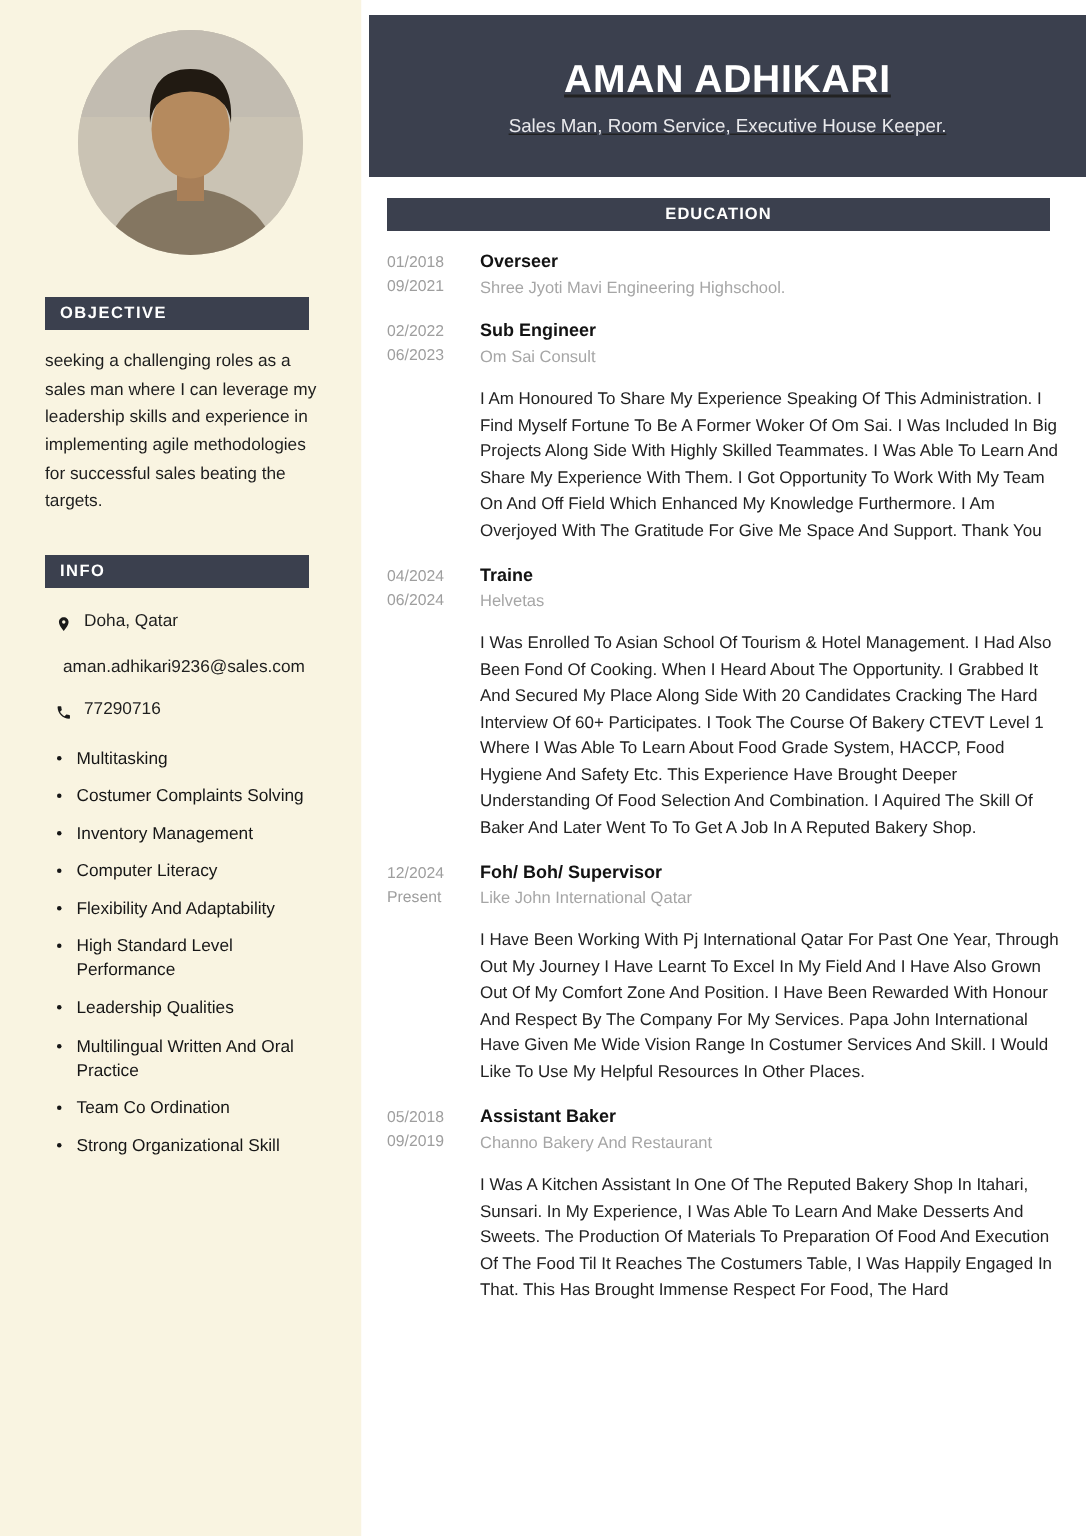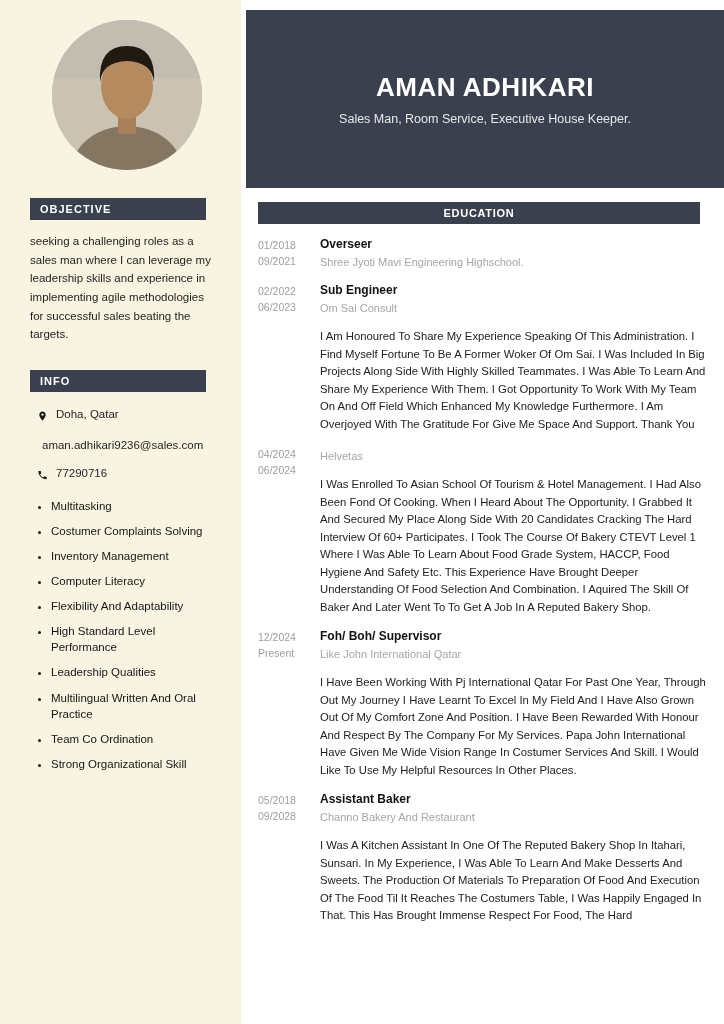--- a/index.html
+++ b/index.html
@@ -22,21 +22,21 @@
   .objective-text{margin-top:12px;width:182px;font-size:11.5px;line-height:1.62;color:#1e1e1e;}
   .contact-item{display:flex;align-items:flex-start;gap:8px;margin-top:16px;font-size:11.5px;color:#1e1e1e;padding-left:6px;}
   .contact-item.no-icon{padding-left:12px;}
   .cicon{width:12px;height:14px;flex-shrink:0;display:inline-flex;align-items:center;justify-content:center;margin-top:1px;}
   .cicon svg{width:11px;height:12px;fill:#1a1a1a;}
   .skills-list{list-style:disc;margin:16px 0 0 6px;padding-left:15px;width:182px;}
   .skills-list li{font-size:11.5px;line-height:1.4;margin-bottom:9px;color:#161616;}
 
   
   .main{position:absolute;left:241px;top:0;width:483px;height:1024px;background:#fff;}
-  .name-band{margin:10px 0 0 5px;height:178px;background:var(--dark);display:flex;flex-direction:column;align-items:center;justify-content:center;gap:9px;}
+  .name-band{margin:10px 0 0 5px;height:108px;background:var(--dark);display:flex;flex-direction:column;align-items:center;justify-content:center;gap:9px;text-decoration:underline;}
   .name-band h1{color:#ffffff;font-size:26px;font-weight:bold;letter-spacing:0.5px;}
   .name-band p{color:#e9e9ec;font-size:12.5px;}
   .section-bar{margin:14px 24px 0 17px;background:var(--dark);color:#fff;text-align:center;font-size:11px;font-weight:bold;letter-spacing:0.7px;padding:5px 0;}
   .entry{display:flex;margin:13px 14px 0 17px;}
   .dates{width:62px;flex-shrink:0;color:var(--muted);font-size:10.5px;line-height:16px;}
   .entry-body{flex:1;}
   .role{font-weight:bold;font-size:12px;color:#121212;line-height:15px;}
   .org{color:#a6a6a6;font-size:11px;margin-top:3px;line-height:15px;}
   .desc{margin-top:12px;font-size:11.3px;line-height:17.5px;color:#222;}
 </style>
@@ -134,41 +134,42 @@
         <p class="desc">I Am Honoured To Share My Experience Speaking Of This Administration. I Find Myself Fortune To Be A Former Woker Of Om Sai. I Was Included In Big Projects Along Side With Highly Skilled Teammates. I Was Able To Learn And Share My Experience With Them. I Got Opportunity To Work With My Team On And Off Field Which Enhanced My Knowledge Furthermore. I Am Overjoyed With The Gratitude For Give Me Space And Support. Thank You</p>
       </div>
     </div>
 
     <div class="entry">
       <div class="dates">
         <div>04/2024</div>
         <div>06/2024</div>
       </div>
       <div class="entry-body">
+        <div class="role">Traine</div>
         <div class="org">Helvetas</div>
         <p class="desc">I Was Enrolled To Asian School Of Tourism &amp; Hotel Management. I Had Also Been Fond Of Cooking. When I Heard About The Opportunity. I Grabbed It And Secured My Place Along Side With 20 Candidates Cracking The Hard Interview Of 60+ Participates. I Took The Course Of Bakery CTEVT Level 1 Where I Was Able To Learn About Food Grade System, HACCP, Food Hygiene And Safety Etc. This Experience Have Brought Deeper Understanding Of Food Selection And Combination. I Aquired The Skill Of Baker And Later Went To To Get A Job In A Reputed Bakery Shop.</p>
       </div>
     </div>
 
     <div class="entry">
       <div class="dates">
         <div>12/2024</div>
         <div>Present</div>
       </div>
       <div class="entry-body">
         <div class="role">Foh/ Boh/ Supervisor</div>
         <div class="org">Like John International Qatar</div>
         <p class="desc">I Have Been Working With Pj International Qatar For Past One Year, Through Out My Journey I Have Learnt To Excel In My Field And I Have Also Grown Out Of My Comfort Zone And Position. I Have Been Rewarded With Honour And Respect By The Company For My Services. Papa John International Have Given Me Wide Vision Range In Costumer Services And Skill. I Would Like To Use My Helpful Resources In Other Places.</p>
       </div>
     </div>
 
     <div class="entry">
       <div class="dates">
         <div>05/2018</div>
-        <div>09/2028</div>
+        <div>09/2019</div>
       </div>
       <div class="entry-body">
         <div class="role">Assistant Baker</div>
         <div class="org">Channo Bakery And Restaurant</div>
         <p class="desc">I Was A Kitchen Assistant In One Of The Reputed Bakery Shop In Itahari, Sunsari. In My Experience, I Was Able To Learn And Make Desserts And Sweets. The Production Of Materials To Preparation Of Food And Execution Of The Food Til It Reaches The Costumers Table, I Was Happily Engaged In That. This Has Brought Immense Respect For Food, The Hard</p>
       </div>
     </div>
 
   </main>
 </div>

